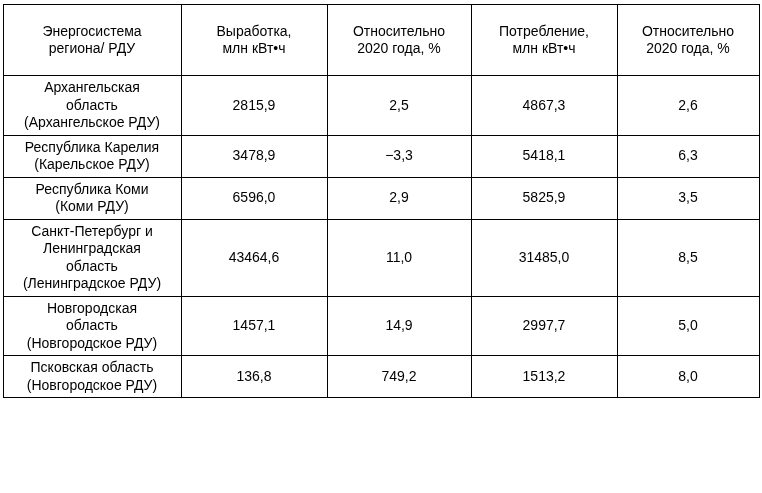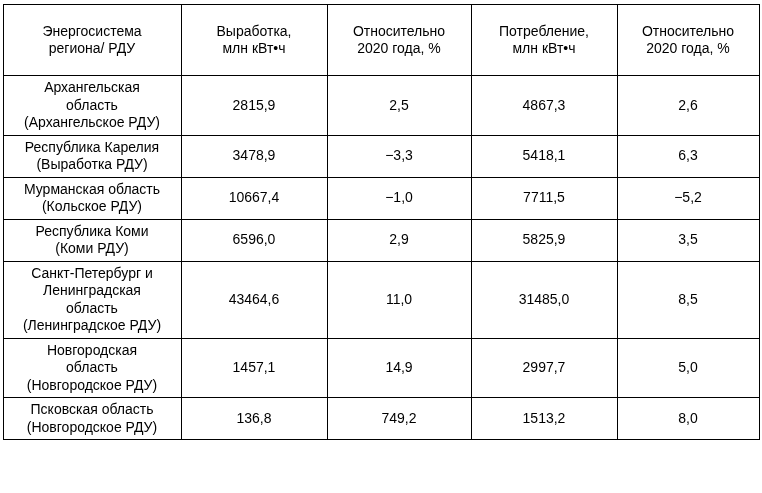--- a/index.html
+++ b/index.html
@@ -99,36 +99,26 @@
             <span class="line">(Архангельское РДУ)</span>
           </td>
           <td class="num">2815,9</td>
           <td class="num">2,5</td>
           <td class="num">4867,3</td>
           <td class="num">2,6</td>
         </tr>
         <tr>
           <td class="region">
             <span class="line">Республика Карелия</span>
-            <span class="line">(Выработка РДУ)</span>
+            <span class="line">(Карельское РДУ)</span>
           </td>
           <td class="num">3478,9</td>
           <td class="num">−3,3</td>
           <td class="num">5418,1</td>
           <td class="num">6,3</td>
-        </tr>
-        <tr>
-          <td class="region">
-            <span class="line">Мурманская область</span>
-            <span class="line">(Кольское РДУ)</span>
-          </td>
-          <td class="num">10667,4</td>
-          <td class="num">−1,0</td>
-          <td class="num">7711,5</td>
-          <td class="num">−5,2</td>
         </tr>
         <tr>
           <td class="region">
             <span class="line">Республика Коми</span>
             <span class="line">(Коми РДУ)</span>
           </td>
           <td class="num">6596,0</td>
           <td class="num">2,9</td>
           <td class="num">5825,9</td>
           <td class="num">3,5</td>

